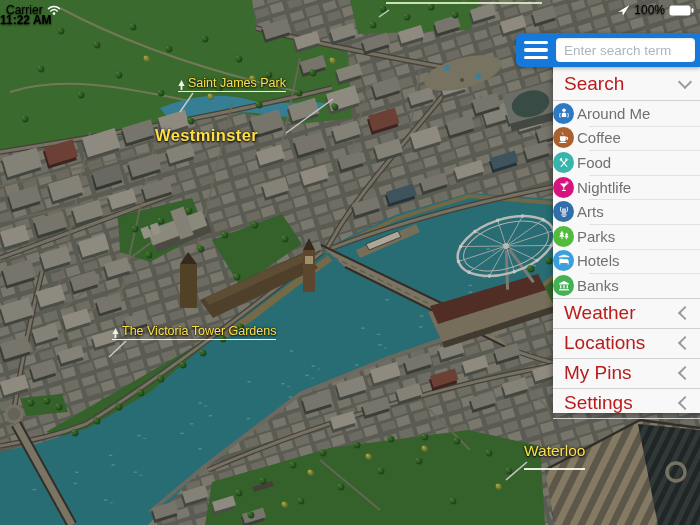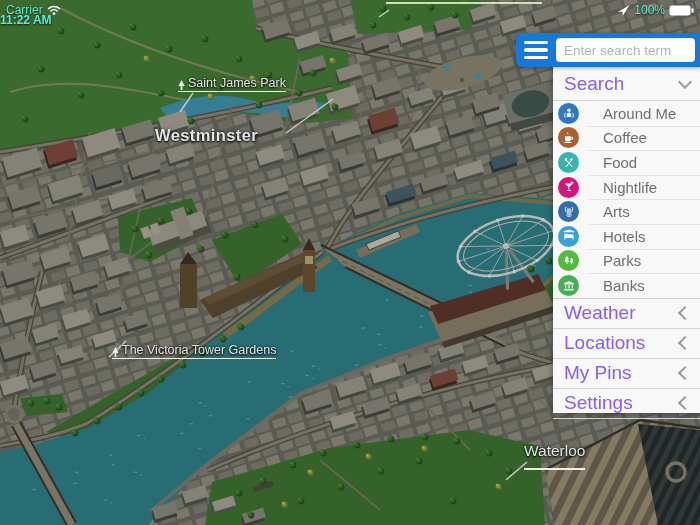--- a/index.html
+++ b/index.html
@@ -1,54 +1,54 @@
 <!DOCTYPE html>
 <html><head>
 <meta charset="utf-8">
 <style>
   html,body{margin:0;padding:0;background:#222;}
   .screen{position:relative;width:700px;height:525px;overflow:hidden;background:#6d6c62;
     font-family:"Liberation Sans",sans-serif;}
   #mapSvg{position:absolute;left:0;top:0;z-index:0;}
   
-  .mlabel{position:absolute;z-index:2;color:#e5e5e5;white-space:nowrap;
+  .mlabel{position:absolute;z-index:2;color:#fde047;white-space:nowrap;
     text-shadow:0 1px 2px rgba(0,0,0,.95),0 0 3px rgba(0,0,0,.75);}
   .park{font-size:12.5px;display:flex;align-items:flex-end;gap:3px;
     border-bottom:1.5px solid rgba(248,252,240,.92);padding-bottom:1px;}
   .sq{color:#2c4a1e;text-shadow:0 0 2px rgba(232,242,214,.9);border-bottom:2px solid rgba(214,232,186,.95);}
   .city{font-size:16.5px;letter-spacing:.4px;font-weight:bold;}
   .station{font-size:15.5px;border-bottom:2px solid rgba(248,252,240,.92);padding-bottom:8px;}
   
   .statusbar{position:absolute;left:0;top:0;width:100%;height:20px;z-index:5;
     display:flex;align-items:center;justify-content:space-between;padding:0 6px;box-sizing:border-box;
-    color:#5eead4;font-size:12px;text-shadow:0 1px 2px rgba(0,0,0,.8);}
+    color:#000000;font-size:12px;text-shadow:0 1px 2px rgba(0,0,0,.8);}
   .sb-left,.sb-right{display:flex;align-items:center;gap:4px;}
   .sb-time{position:absolute;left:0;right:0;text-align:left;font-weight:bold;pointer-events:none;margin-top:20px;}
   
   .topbar{position:absolute;left:516px;top:33px;width:184px;height:34px;z-index:10;
     border-radius:6px 0 0 6px;display:flex;align-items:center;
     box-shadow:0 1px 4px rgba(0,0,0,.35);}
   .hamburger{width:40px;height:34px;display:flex;flex-direction:column;justify-content:center;
     align-items:center;gap:4px;cursor:pointer;}
   .hamburger i{display:block;width:24px;height:3.5px;background:#fff;border-radius:2px;}
   .searchbox{flex:1;height:24px;margin-right:5px;border:none;border-radius:4px;background:#fff;
     font-family:"Liberation Sans",sans-serif;font-size:13.5px;padding:0 8px;color:#333;outline:none;
     box-shadow:inset 0 1px 2px rgba(0,0,0,.12);min-width:0;}
   .searchbox::placeholder{color:#a9b6bf;}
   
   .panel{position:absolute;left:553px;top:67px;width:147px;height:346px;z-index:9;
     background:#f8f8f8;box-shadow:-1px 2px 6px rgba(0,0,0,.3);box-sizing:border-box;}
   .sec-header{height:29px;display:flex;align-items:center;padding:0 10px 0 11px;
-    border-bottom:1px solid #d2d2d2;color:#8b5cf6;font-size:19px;cursor:pointer;}
+    border-bottom:1px solid #d2d2d2;color:#b91c1c;font-size:19px;cursor:pointer;}
   .sec-header:first-child{height:33px;}
   .sec-header .lbl{flex:1;}
   .chev{width:8px;height:8px;border-left:2px solid #9a9aa0;border-bottom:2px solid #9a9aa0;flex:none;}
   .chev.down{transform:rotate(-45deg);margin-top:-4px;}
   .chev.left{transform:rotate(45deg);margin-left:2px;}
-  .cat-row{height:24.62px;display:flex;align-items:center;gap:24px;padding-left:5px;cursor:pointer;
+  .cat-row{height:24.62px;display:flex;align-items:center;gap:3px;cursor:pointer;
     position:relative;}
   .cat-row + .cat-row:before{content:"";position:absolute;left:36px;right:0;top:0;height:1px;background:#e2e2e2;}
   .cat-ic{width:21px;height:21px;border-radius:50%;flex:none;display:flex;align-items:center;justify-content:center;}
   .cat-ic svg{width:14px;height:14px;display:block;}
   .cat-label{font-size:15px;color:#707070;}
   .cat-list{border-bottom:1px solid #cfcfcf;}
 </style>
 </head>
 <body>
 
@@ -842,21 +842,21 @@
   </div>
   <div class="mlabel park" style="left:178px;top:76px;">
     <svg width="7" height="10" viewBox="0 0 7 10">
         <path d="M3.5 0L6.6 6H4.4v4H2.6V6H.4z" fill="#eef3e8"></path>
       </svg>
     <span>Saint James Park</span>
   </div>
   <div class="mlabel city" style="left:155px;top:126px;">
     <span>Westminster</span>
   </div>
-  <div class="mlabel park" style="left:112px;top:343px;">
+  <div class="mlabel park" style="left:112px;top:324px;">
     <svg width="7" height="10" viewBox="0 0 7 10">
         <path d="M3.5 0L6.6 6H4.4v4H2.6V6H.4z" fill="#eef3e8"></path>
       </svg>
     <span>The Victoria Tower Gardens</span>
   </div>
   <div class="mlabel station" style="left:524px;top:442px;">
     <span>Waterloo</span>
   </div>
 
   <div class="statusbar">
@@ -958,39 +958,39 @@
                 <path d="M12 6.5v8.6"></path>
                 <path d="M14 6.5v8"></path>
                 <path d="M8 17h8"></path>
                 <path d="M10 19.4h4"></path>
               </g>
             </svg>
         </span>
         <span class="cat-label">Arts</span>
       </div>
       <div class="cat-row">
-        <span class="cat-ic" style="background-color: rgb(58, 160, 220);">
-          <svg viewBox="0 0 24 24">
-              <path d="M3 4l9-3 9 3v1.6H3z" fill="#fff" opacity=".9"></path>
-              <path d="M4 8v10h1.8v-2.4h12.4V18H20v-6a3.2 3.2 0 00-3.2-3.2H9.8V8z" fill="#fff"></path>
-              <circle cx="7" cy="11.2" r="1.7" fill="#fff"></circle>
-            </svg>
-        </span>
-        <span class="cat-label">Hotels</span>
-      </div>
-      <div class="cat-row">
         <span class="cat-ic" style="background-color: rgb(82, 187, 62);">
           <svg viewBox="0 0 24 24">
               <path d="M8.5 3l3.4 5.4H9.8l3 4.8H3.8l3-4.8H4.7z" fill="#fff"></path>
               <rect x="7.6" y="13" width="1.8" height="4" fill="#fff"></rect>
               <path d="M16.5 6l2.8 4.4h-1.7l2.4 4H12.9l2.4-4h-1.6z" fill="#fff"></path>
               <rect x="15.7" y="14.2" width="1.6" height="3.4" fill="#fff"></rect>
             </svg>
         </span>
         <span class="cat-label">Parks</span>
+      </div>
+      <div class="cat-row">
+        <span class="cat-ic" style="background-color: rgb(58, 160, 220);">
+          <svg viewBox="0 0 24 24">
+              <path d="M3 4l9-3 9 3v1.6H3z" fill="#fff" opacity=".9"></path>
+              <path d="M4 8v10h1.8v-2.4h12.4V18H20v-6a3.2 3.2 0 00-3.2-3.2H9.8V8z" fill="#fff"></path>
+              <circle cx="7" cy="11.2" r="1.7" fill="#fff"></circle>
+            </svg>
+        </span>
+        <span class="cat-label">Hotels</span>
       </div>
       <div class="cat-row">
         <span class="cat-ic" style="background-color: rgb(69, 176, 84);">
           <svg viewBox="0 0 24 24">
               <path d="M12 3.5l8.4 4.2V9.5H3.6V7.7z" fill="#fff"></path>
               <rect x="5.2" y="10.8" width="2.2" height="5.4" fill="#fff"></rect>
               <rect x="10.9" y="10.8" width="2.2" height="5.4" fill="#fff"></rect>
               <rect x="16.6" y="10.8" width="2.2" height="5.4" fill="#fff"></rect>
               <rect x="3.6" y="17.4" width="16.8" height="2.2" fill="#fff"></rect>
             </svg>

